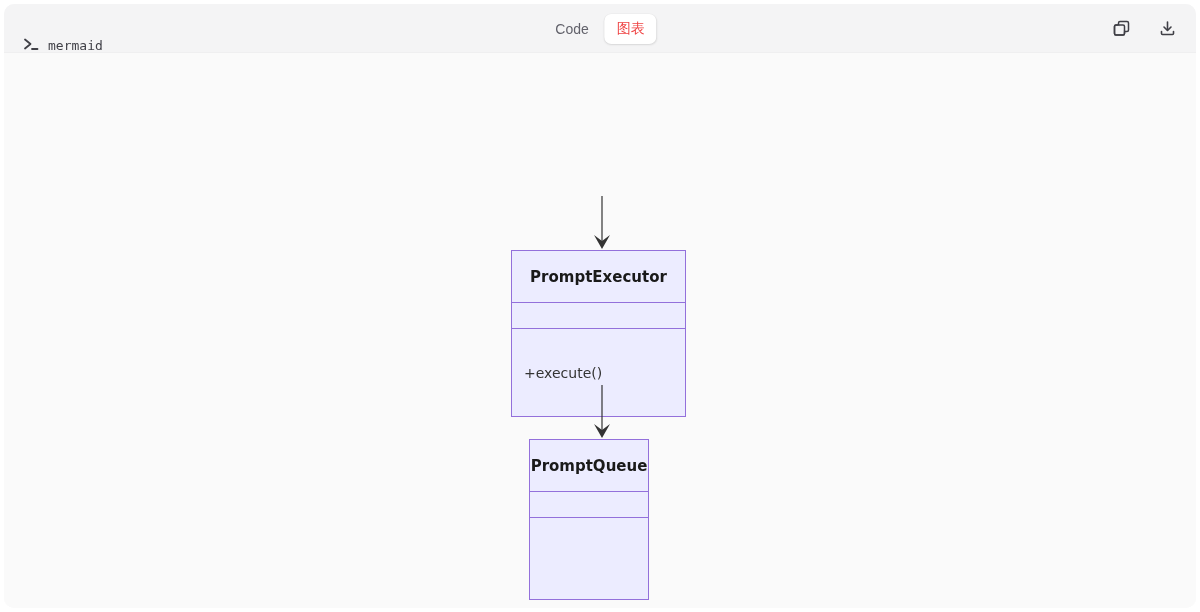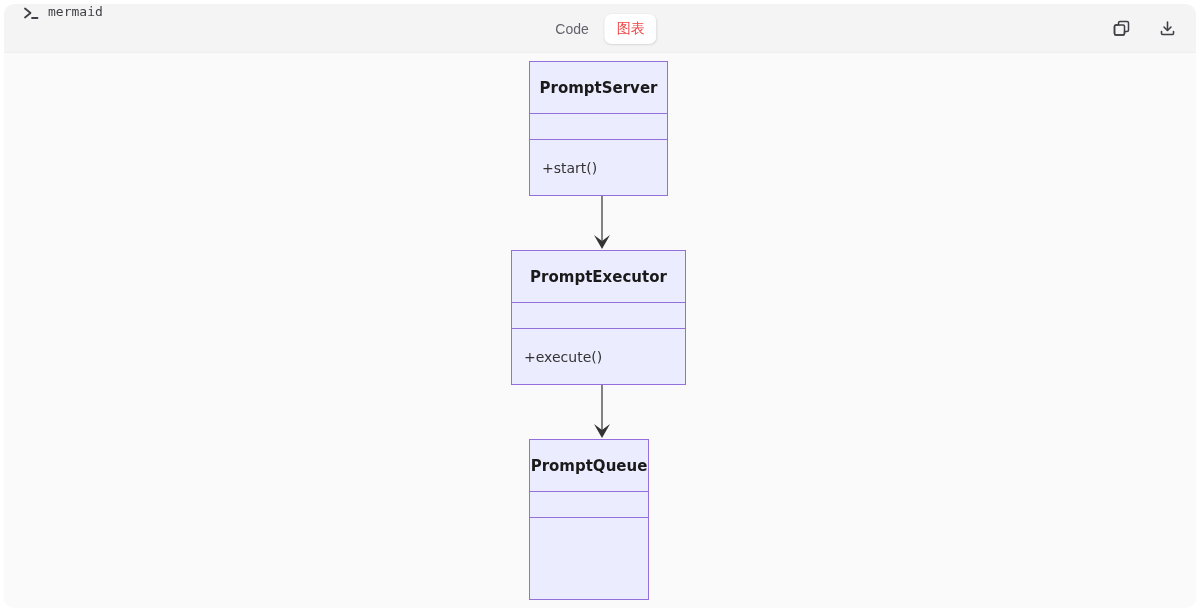--- a/index.html
+++ b/index.html
@@ -7,21 +7,21 @@
                font-family: "Liberation Sans", sans-serif; }
 
   
   .card { position: absolute; left: 4px; top: 4px; right: 4px; bottom: 4px;
           border-radius: 10px; overflow: hidden; background: #fafafa; }
 
   
   .hdr { position: absolute; left: 0; top: 0; right: 0; height: 49px;
          background: #f4f4f5; border-bottom: 1px solid #efeff0; }
   .hdr-left { position: absolute; left: 18px; top: 0; height: 49px;
-              display: flex; align-items: flex-start; gap: 8px;
+              display: flex; align-items: flex-end; gap: 8px;
               color: #3f3f46; font-family: "DejaVu Sans Mono", monospace; font-size: 13px; }
   .hdr-center { position: absolute; left: 50%; top: 0; height: 49px;
                 transform: translateX(-50%);
                 display: flex; align-items: center; gap: 4px; }
   .tab { font-size: 14px; padding: 6px 12px; border-radius: 7px; color: #62626b;
          cursor: pointer; white-space: nowrap; }
   .tab.active { background: #ffffff; color: #ef4444;
                 box-shadow: 0 1px 2px rgba(0,0,0,0.10), 0 0 0 0.5px rgba(0,0,0,0.04); }
   .hdr-right { position: absolute; right: 20px; top: 0; height: 49px;
                display: flex; align-items: center; gap: 28px; }
@@ -81,36 +81,29 @@
           <line x1="8.5" y1="2" x2="8.5" y2="10"></line>
           <path d="M5 7 L8.5 10.5 L12 7"></path>
           <path d="M2.5 11.5 V13.5 A1 1 0 0 0 3.5 14.5 H13.5 A1 1 0 0 0 14.5 13.5 V11.5"></path>
         </svg>
       </span>
     </div>
   </div>
 
   <div class="canvas">
 
-    <div class="cls" style="left:525px; top:8px; width:139px; height:135px;">
-      <div class="cls-title">PromptServer</div>
-      <div class="cls-attrs"></div>
-      <div class="cls-methods">
-        <span>+start()</span>
-      </div>
-    </div>
 
     <div class="edge" style="left:589px; top:143px; height:54px;">
       <svg width="18" height="54" viewBox="0 0 18 54">
         <line x1="9" y1="0" x2="9" y2="48" stroke="#333333" stroke-width="1.2"></line>
         <path d="M1,39 L9,53 L17,39 L9,45 Z" fill="#333333"></path>
       </svg>
     </div>
 
-    <div class="cls" style="left:507px; top:197px; width:175px; height:135px;">
+    <div class="cls" style="left:507px; top:197px; width:175px; height:167px;">
       <div class="cls-title">PromptExecutor</div>
       <div class="cls-attrs"></div>
       <div class="cls-methods">
         <span>+execute()</span>
       </div>
     </div>
 
     <div class="edge" style="left:589px; top:332px; height:54px;">
       <svg width="18" height="54" viewBox="0 0 18 54">
         <line x1="9" y1="0" x2="9" y2="48" stroke="#333333" stroke-width="1.2"></line>

